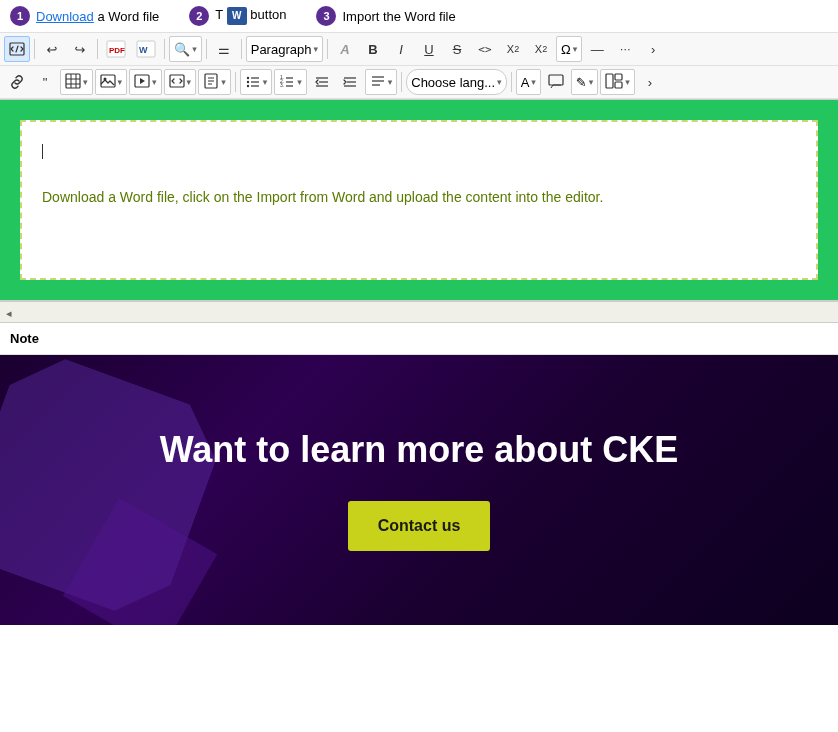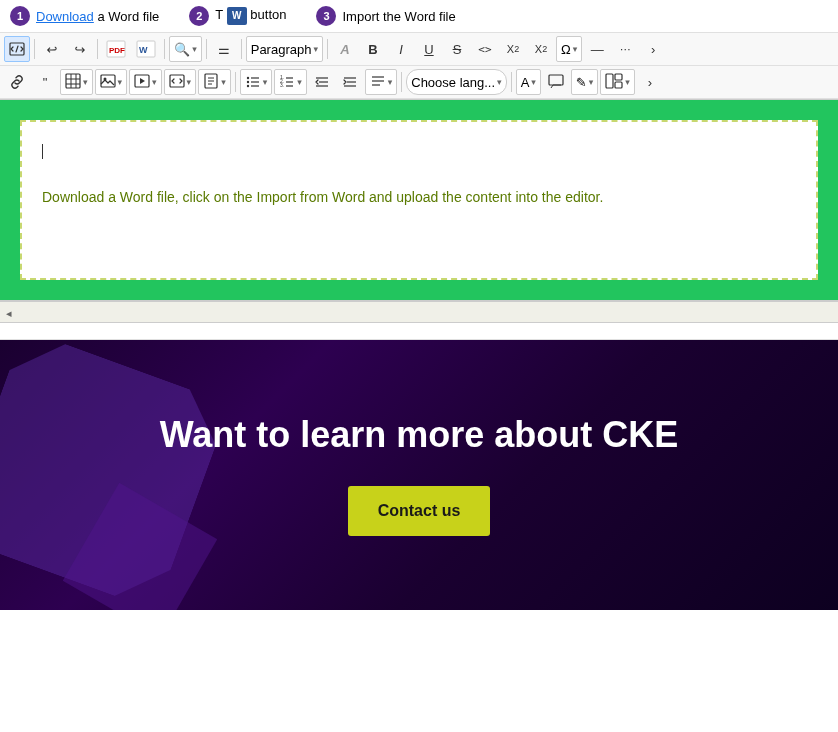--- a/index.html
+++ b/index.html
@@ -419,18 +419,19 @@
     <span class="cursor"></span>
     <p class="editor-text">Download a Word file, click on the Import from Word and upload the content into the editor.</p>
   </div>
 </div>
 
 <div style="background:#f0f0e8; padding:2px 6px; border-bottom:1px solid #ccc;">
   <span style="font-size:11px; color:#666;">◂</span>
 </div>
 
 <div class="note-section">
+  <div class="note-title">Note</div>
 </div>
 
 <div class="cta-banner">
   <h2 class="cta-title">Want to learn more about CKE</h2>
   <button class="cta-button">Contact us</button>
 </div>
 
 </body></html>

